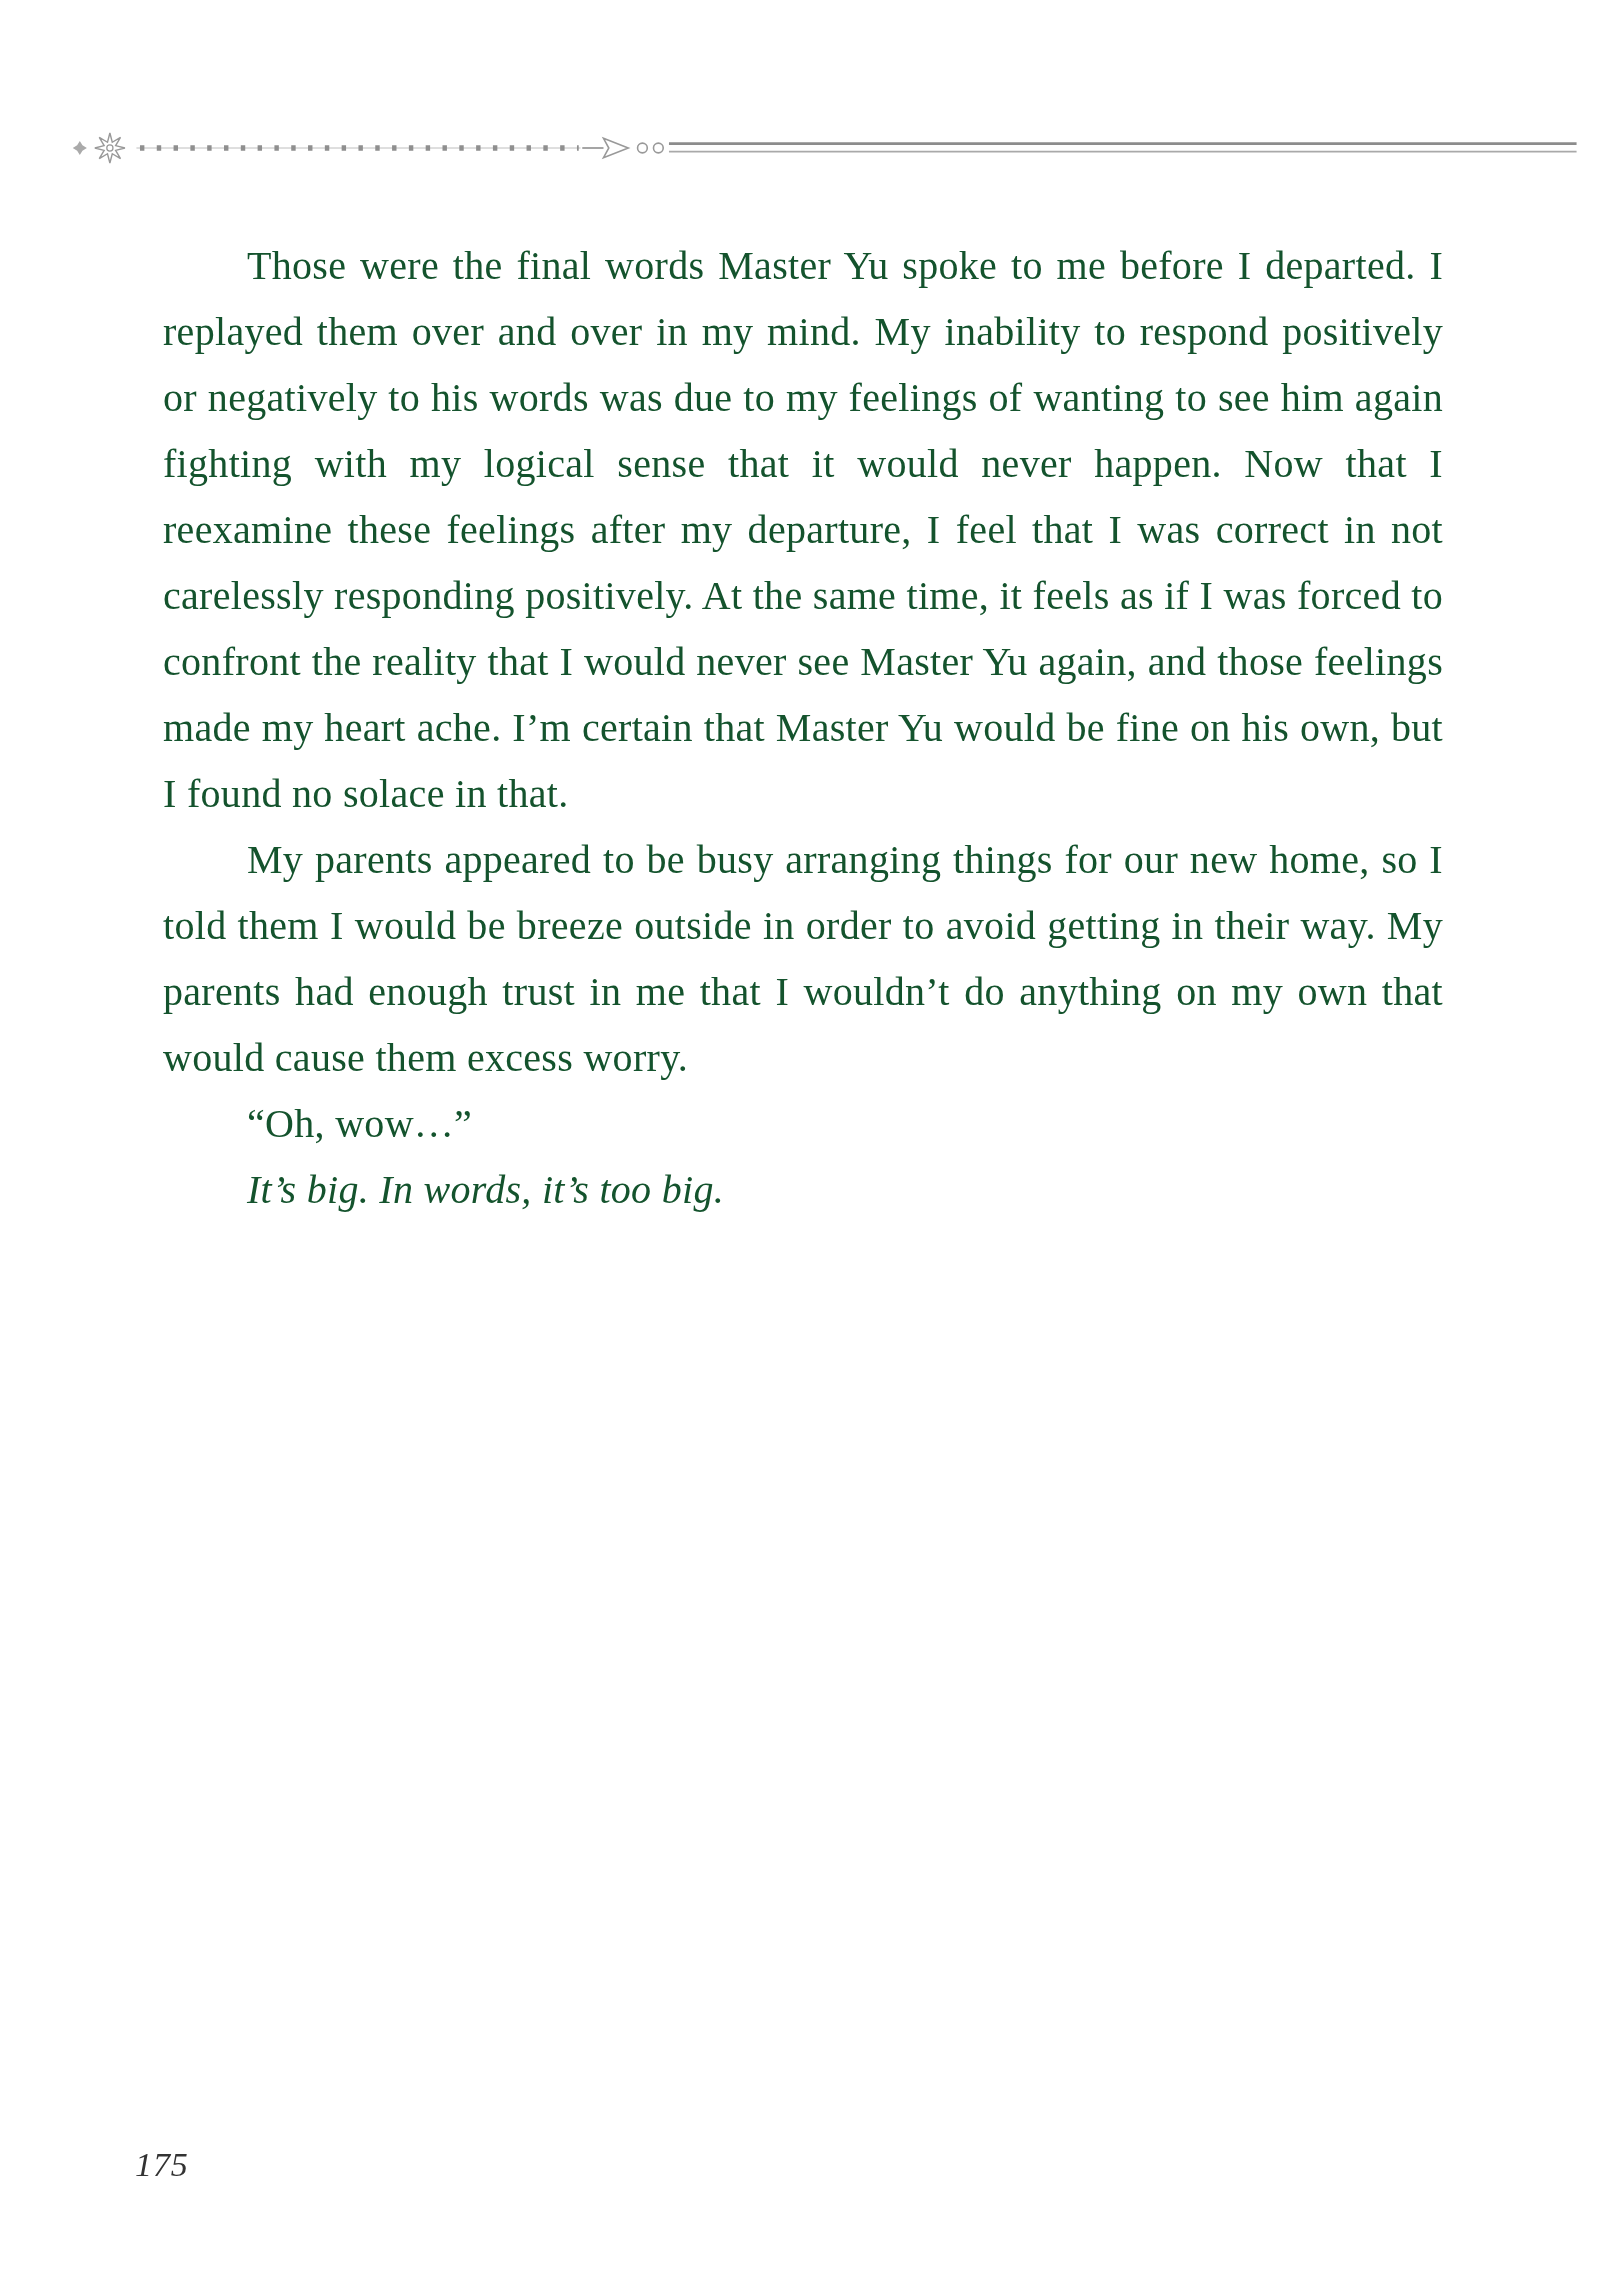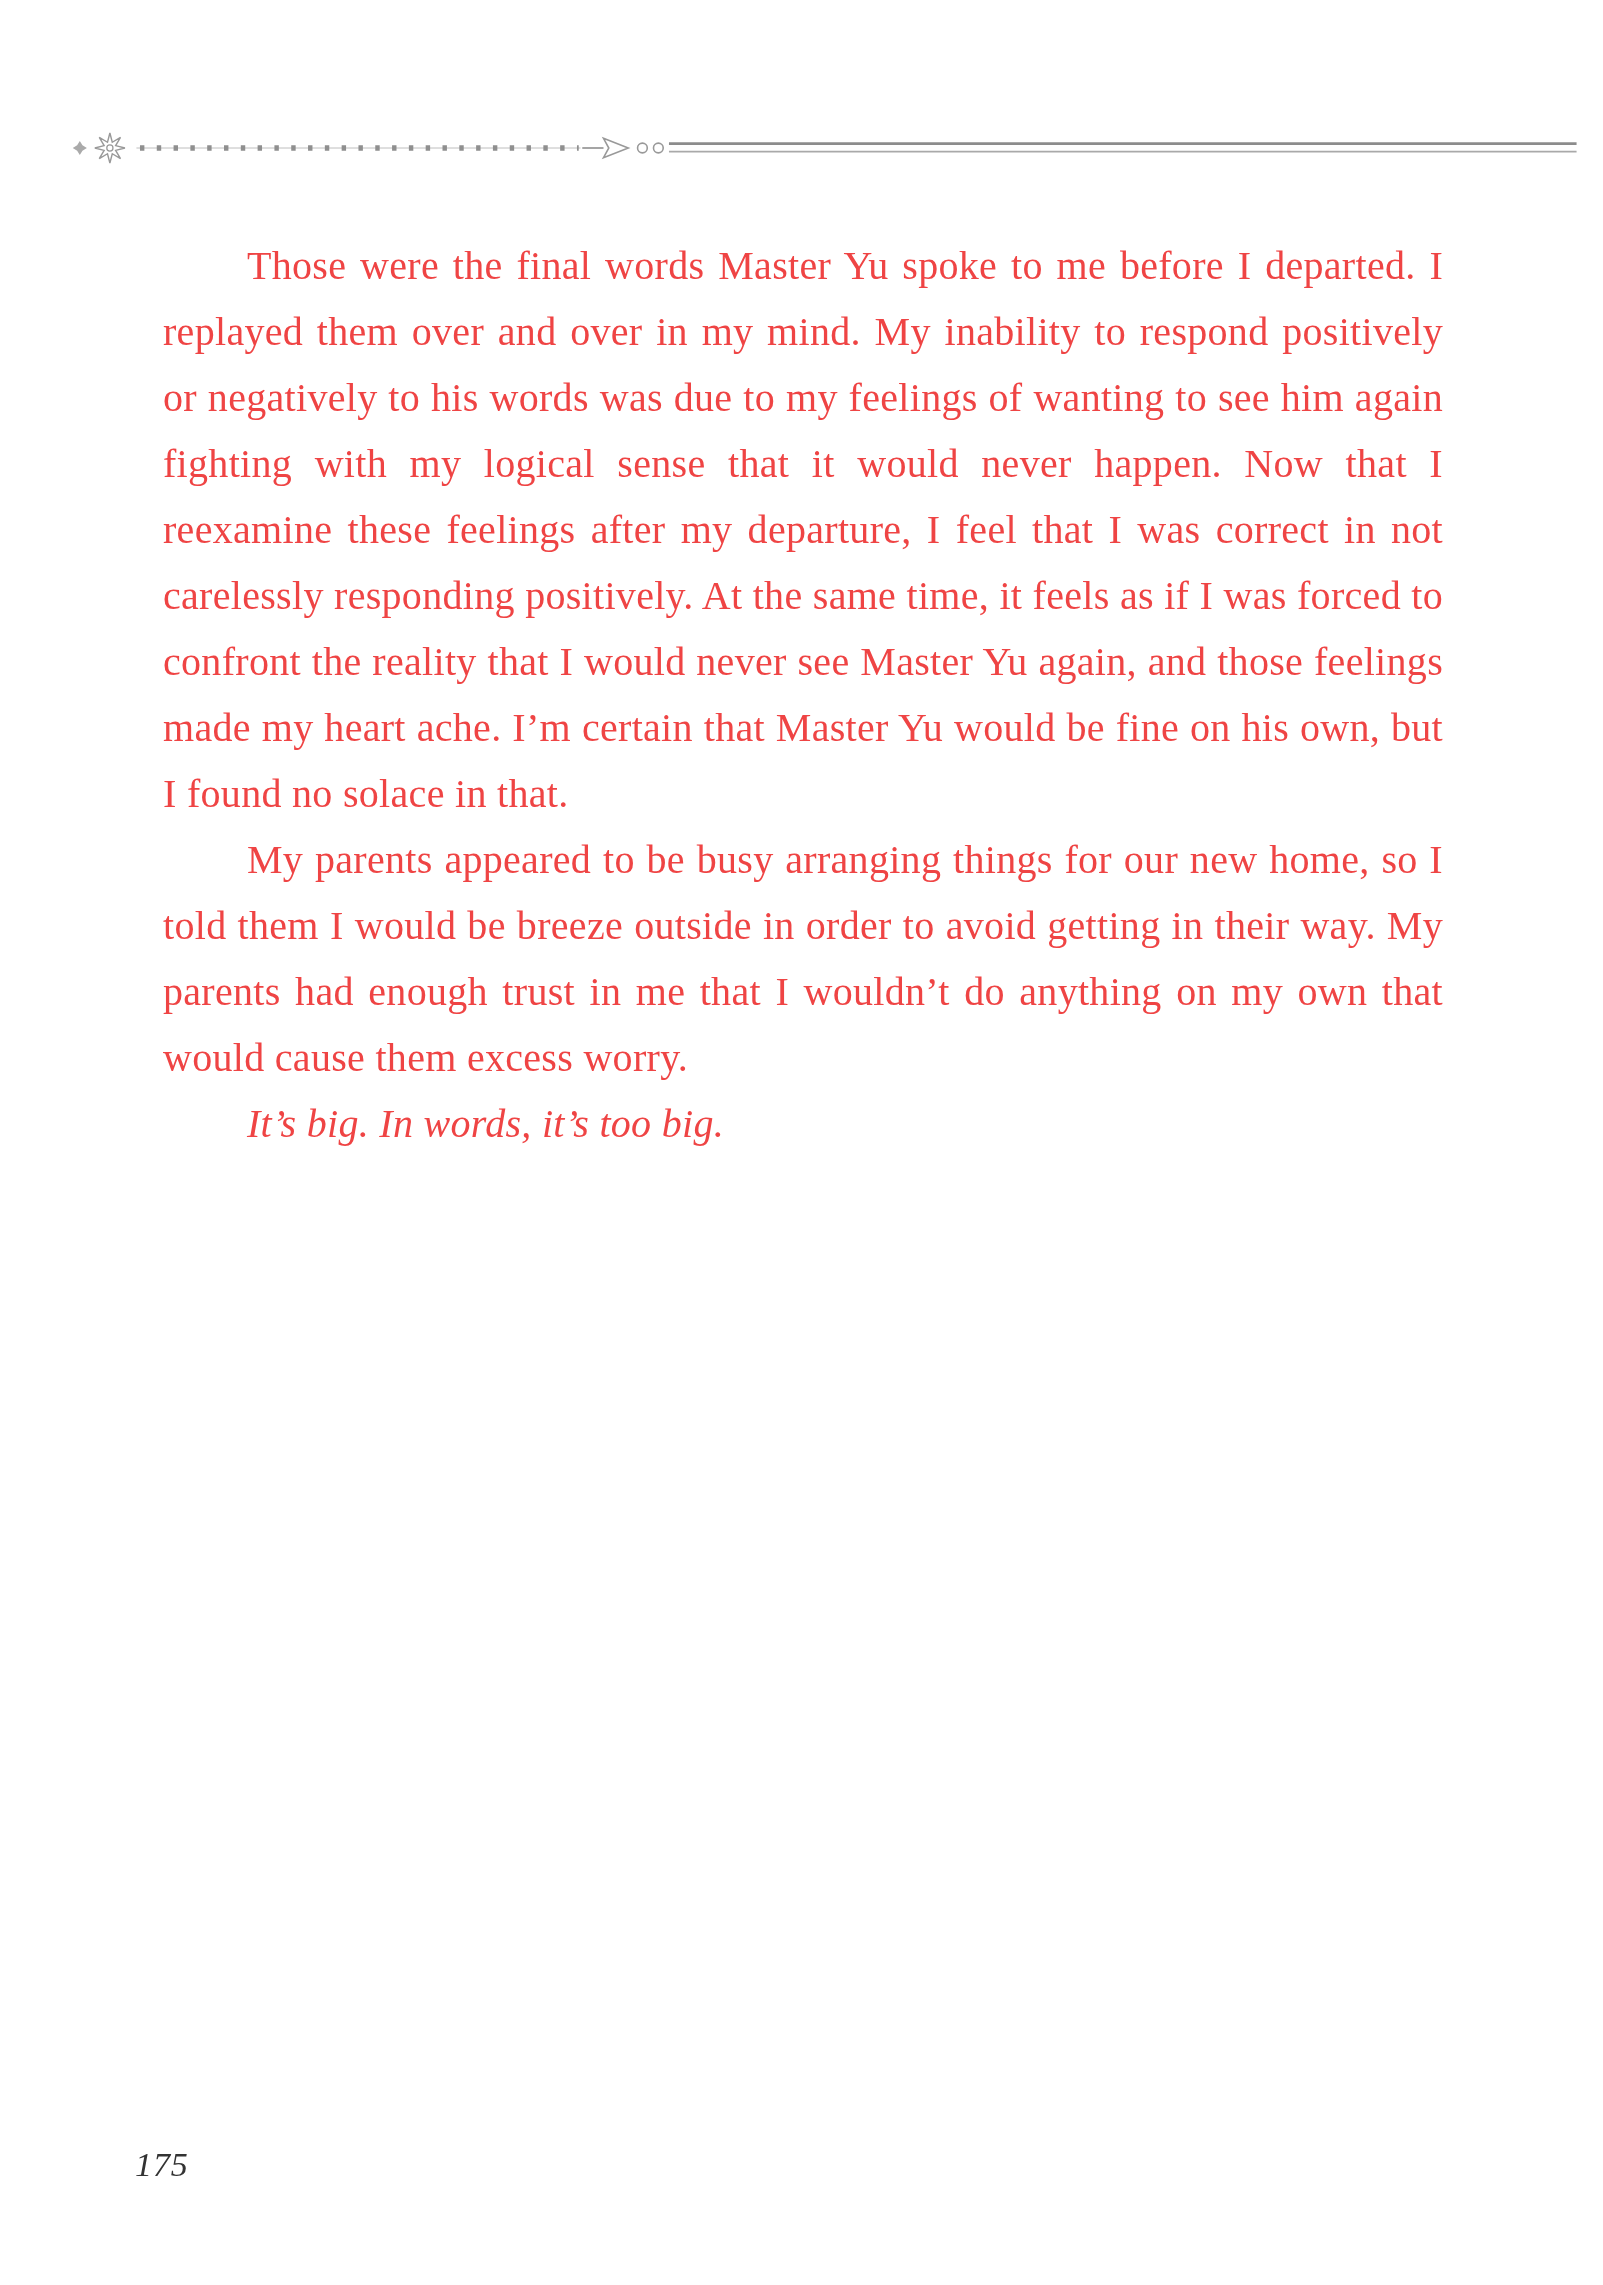--- a/index.html
+++ b/index.html
@@ -25,21 +25,21 @@
   }
   .text-block {
     position: absolute;
     left: 163px;
     top: 233px;
     width: 1280px;
     font-size: 40px;
     line-height: 66px;
     letter-spacing: 0.3px;
     text-align: justify;
-    color: #ef4444;
+    color: #14532d;
   }
   .para {
     margin: 0;
     text-indent: 84px;
   }
   .para.italic {
     font-style: italic;
   }
   .page-number {
     position: absolute;
@@ -74,19 +74,20 @@
       <circle cx="668" cy="26" r="5.5" fill="#ffffff" stroke="#999999" stroke-width="1.8"></circle>
 
       <line x1="680" y1="21" x2="1706" y2="21" stroke="#8c8c8c" stroke-width="3"></line>
       <line x1="680" y1="30" x2="1706" y2="30" stroke="#a9a9a9" stroke-width="2"></line>
     </svg>
   </div>
 
   <div class="text-block">
     <p class="para">Those were the final words Master Yu spoke to me before I departed. I replayed them over and over in my mind. My inability to respond positively or negatively to his words was due to my feelings of wanting to see him again fighting with my logical sense that it would never happen. Now that I reexamine these feelings after my departure, I feel that I was correct in not carelessly responding positively. At the same time, it feels as if I was forced to confront the reality that I would never see Master Yu again, and those feelings made my heart ache. I’m certain that Master Yu would be fine on his own, but I found no solace in that.</p>
     <p class="para">My parents appeared to be busy arranging things for our new home, so I told them I would be breeze outside in order to avoid getting in their way. My parents had enough trust in me that I wouldn’t do anything on my own that would cause them excess worry.</p>
+    <p class="para">“Oh, wow…”</p>
     <p class="para italic">It’s big. In words, it’s too big.</p>
   </div>
 
   <div class="page-number">175</div>
 
 </div>
 
 
 </body></html>

